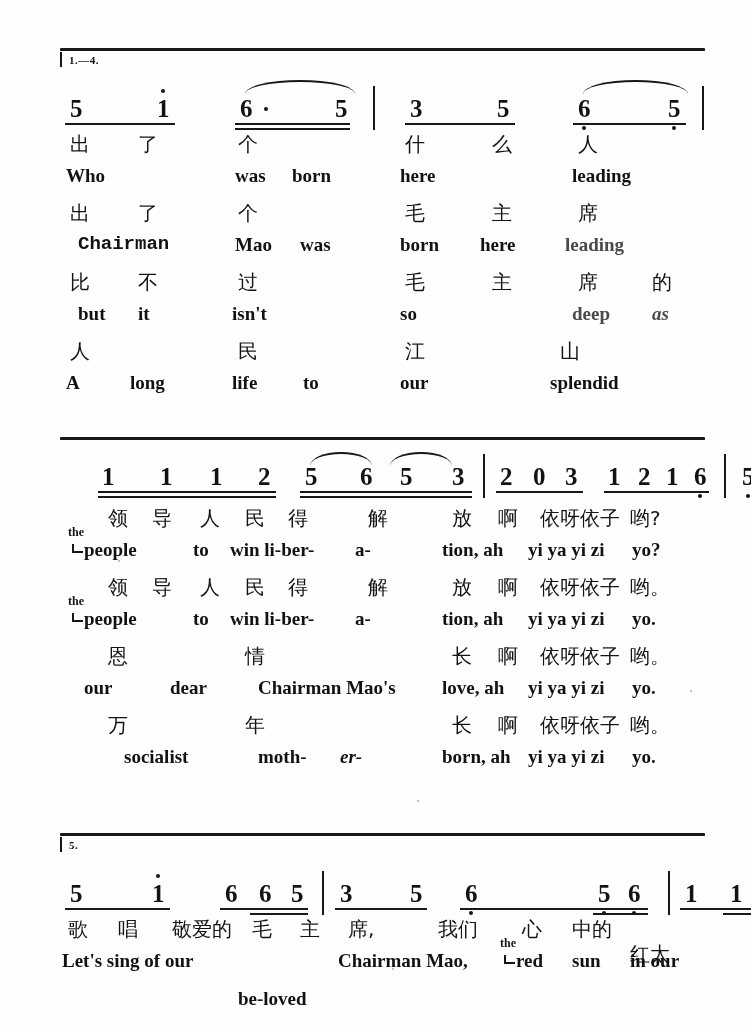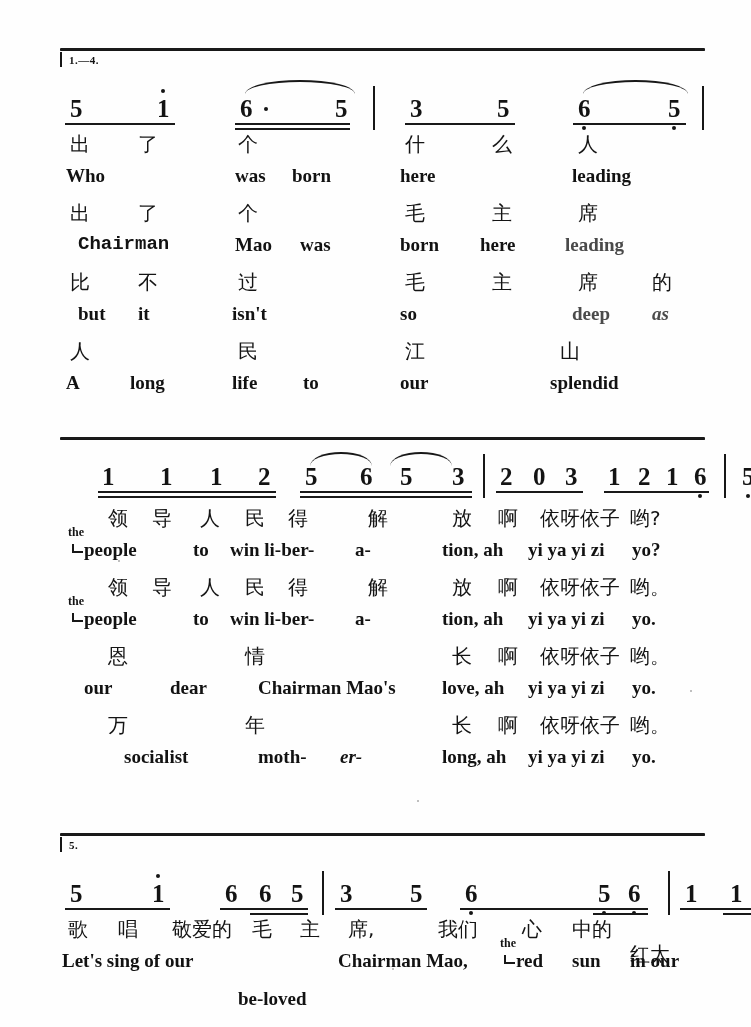--- a/index.html
+++ b/index.html
@@ -417,21 +417,21 @@
         <span class="syl" style="left:185px;">年</span>
         <span class="syl" style="left:392px;">长</span>
         <span class="syl" style="left:438px;">啊</span>
         <span class="syl" style="left:480px;">依呀依子</span>
         <span class="syl" style="left:570px;">哟。</span>
       </div>
       <div class="lyric-line en">
         <span class="syl" style="left:20px;margin-left:44px;">socialist</span>
         <span class="syl" style="left:198px;">moth-</span>
         <span class="syl" style="left:280px;font-style:italic;">er-</span>
-        <span class="syl" style="left:382px;">long, ah</span>
+        <span class="syl" style="left:382px;">born, ah</span>
         <span class="syl" style="left:468px;">yi ya yi zi</span>
         <span class="syl" style="left:572px;">yo.</span>
       </div>
     </div>
   </div>
 
   <div class="system" id="system-3">
 
     <div class="system-rule"></div>
 

